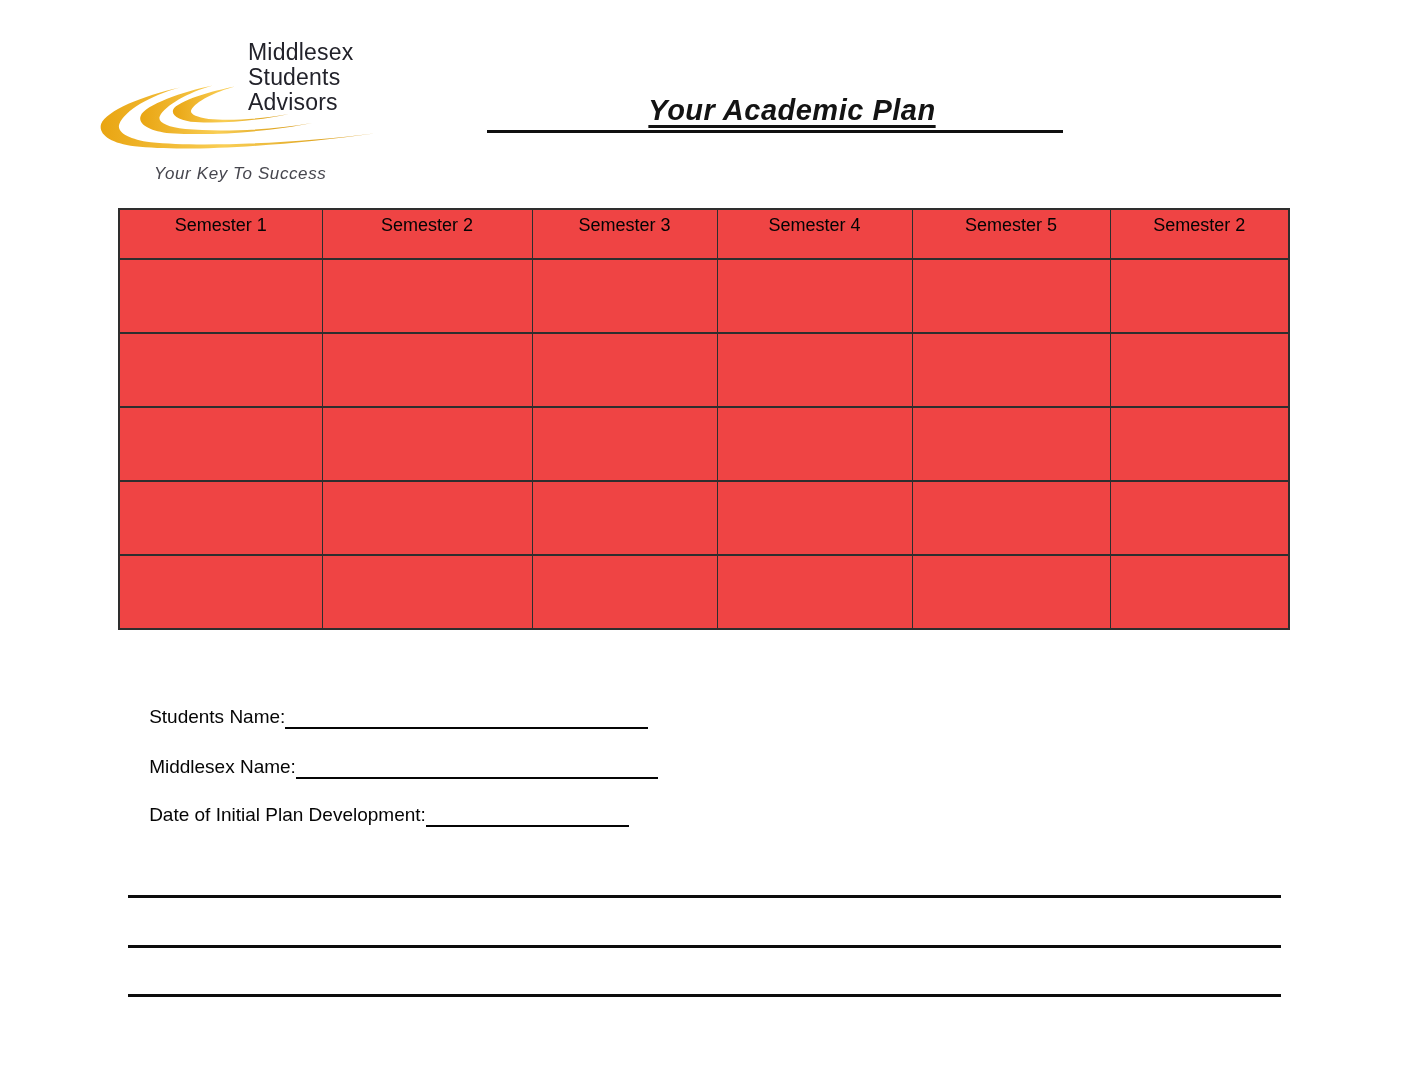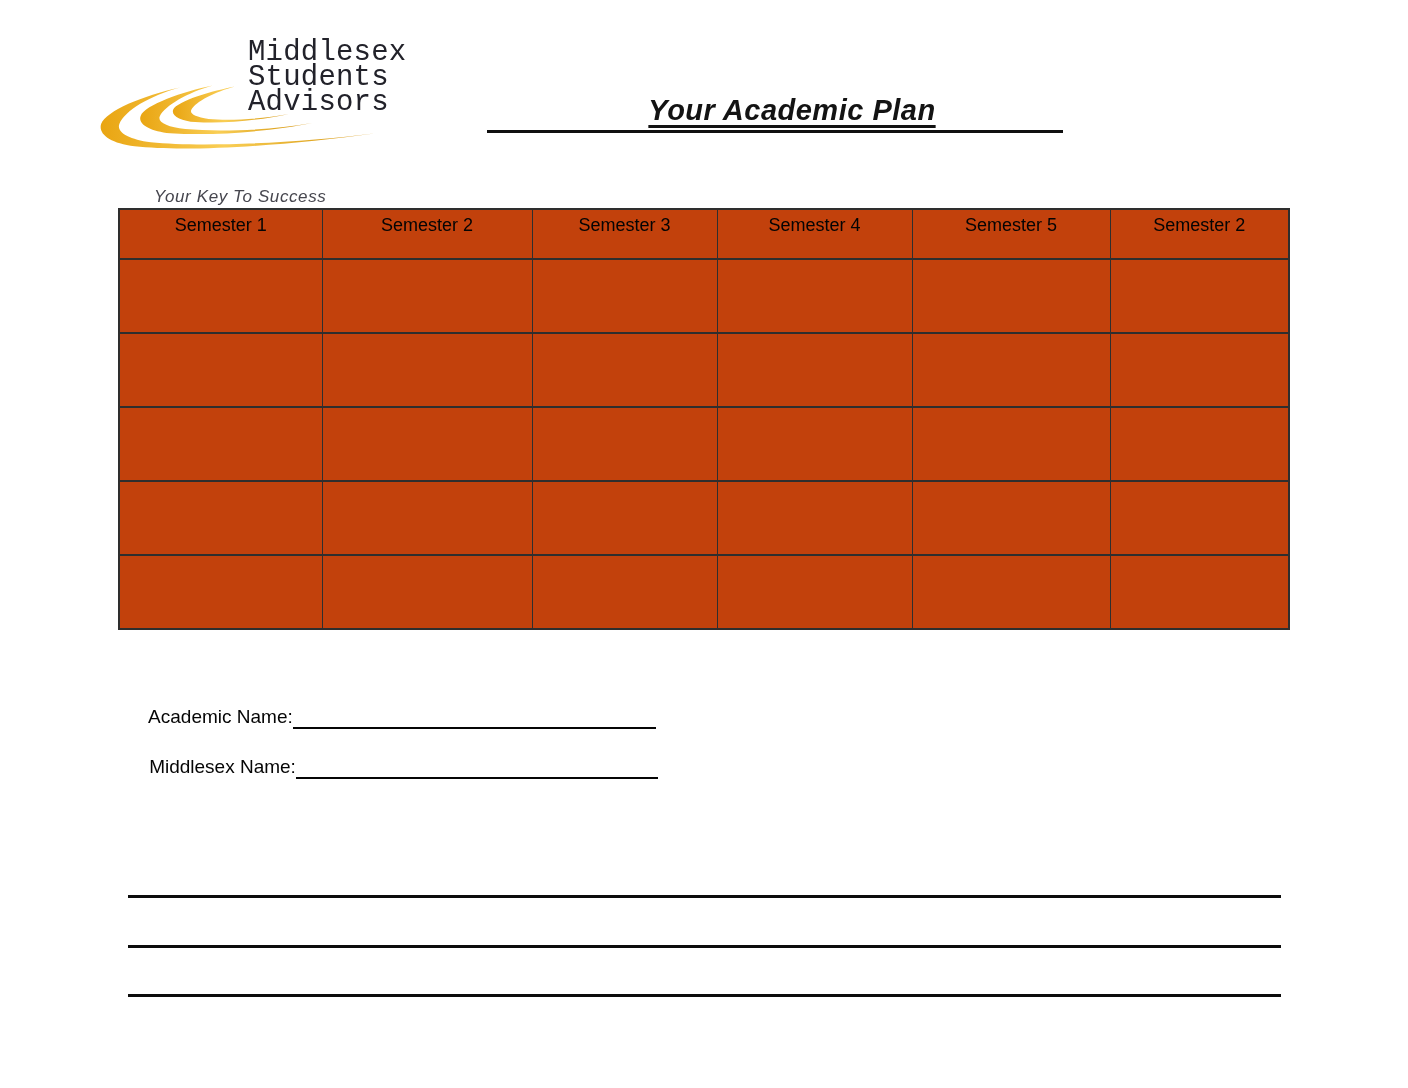--- a/index.html
+++ b/index.html
@@ -10,29 +10,28 @@
     color: #000000;
     position: relative;
     overflow: hidden;
   }
   .page { position: absolute; inset: 0; background: #ffffff; }
 
   
   .logo-swoosh { position: absolute; left: 94px; top: 82px; width: 288px; height: 78px; }
   .logo-name {
     position: absolute; left: 248px; top: 40px;
-    font-family: Liberation Mono, monospace;
-    font-size: 29px; line-height: 25px; color: #22222a;
+    font-family: Liberation Sans, sans-serif;
+    font-size: 23px; line-height: 25px; color: #22222a;
     letter-spacing: 0.2px;
   }
   .logo-tagline {
     position: absolute; left: 154px; top: 164px;
     font-style: italic; font-size: 17px; color: #46464e;
     letter-spacing: 0.6px;
-    margin-top: 23px;
   }
 
   
   .title-band {
     position: absolute; left: 487px; top: 94px; width: 576px;
     border-bottom: 3px solid #101010;
     text-align: center; padding-bottom: 3px;
   }
   .title-band span {
     font-size: 29px; font-weight: bold; font-style: italic;
@@ -46,21 +45,21 @@
   
   .plan-table {
     position: absolute; left: 118px; top: 208px;
     width: 1170px; height: 422px;
     border-collapse: collapse; table-layout: fixed;
     border: 2px solid #2e2e2e;
   }
   .plan-table th, .plan-table td {
     border-left: 1px solid #2e2e2e; border-right: 1px solid #2e2e2e;
     border-top: 2px solid #2e2e2e; border-bottom: 2px solid #2e2e2e;
-    background: #c2410c;
+    background: #ef4444;
   }
   .plan-table th {
     height: 50px; vertical-align: top; padding-top: 5px;
     font-size: 18px; font-weight: normal; text-align: center; color: #040404;
   }
   .plan-table td { height: 74px; }
 
   
   .field {
     position: absolute; left: 128px;
@@ -171,23 +170,26 @@
           <td></td>
           <td></td>
           <td></td>
           <td></td>
           <td></td>
         </tr>
       </tbody>
   </table>
 
   <div class="field f1">
-    <span class="field-label">Academic Name:</span><span class="uline ul-students"></span>
+    <span class="field-label">Students Name:</span><span class="uline ul-students"></span>
   </div>
   <div class="field f2">
     <span class="field-label">Middlesex Name:</span><span class="uline ul-advisors"></span>
+  </div>
+  <div class="field f3">
+    <span class="field-label">Date of Initial Plan Development:</span><span class="uline ul-date"></span>
   </div>
 
   <div class="note-line nl1"></div>
   <div class="note-line nl2"></div>
   <div class="note-line nl3"></div>
 
 </div>
 
 </body></html>

